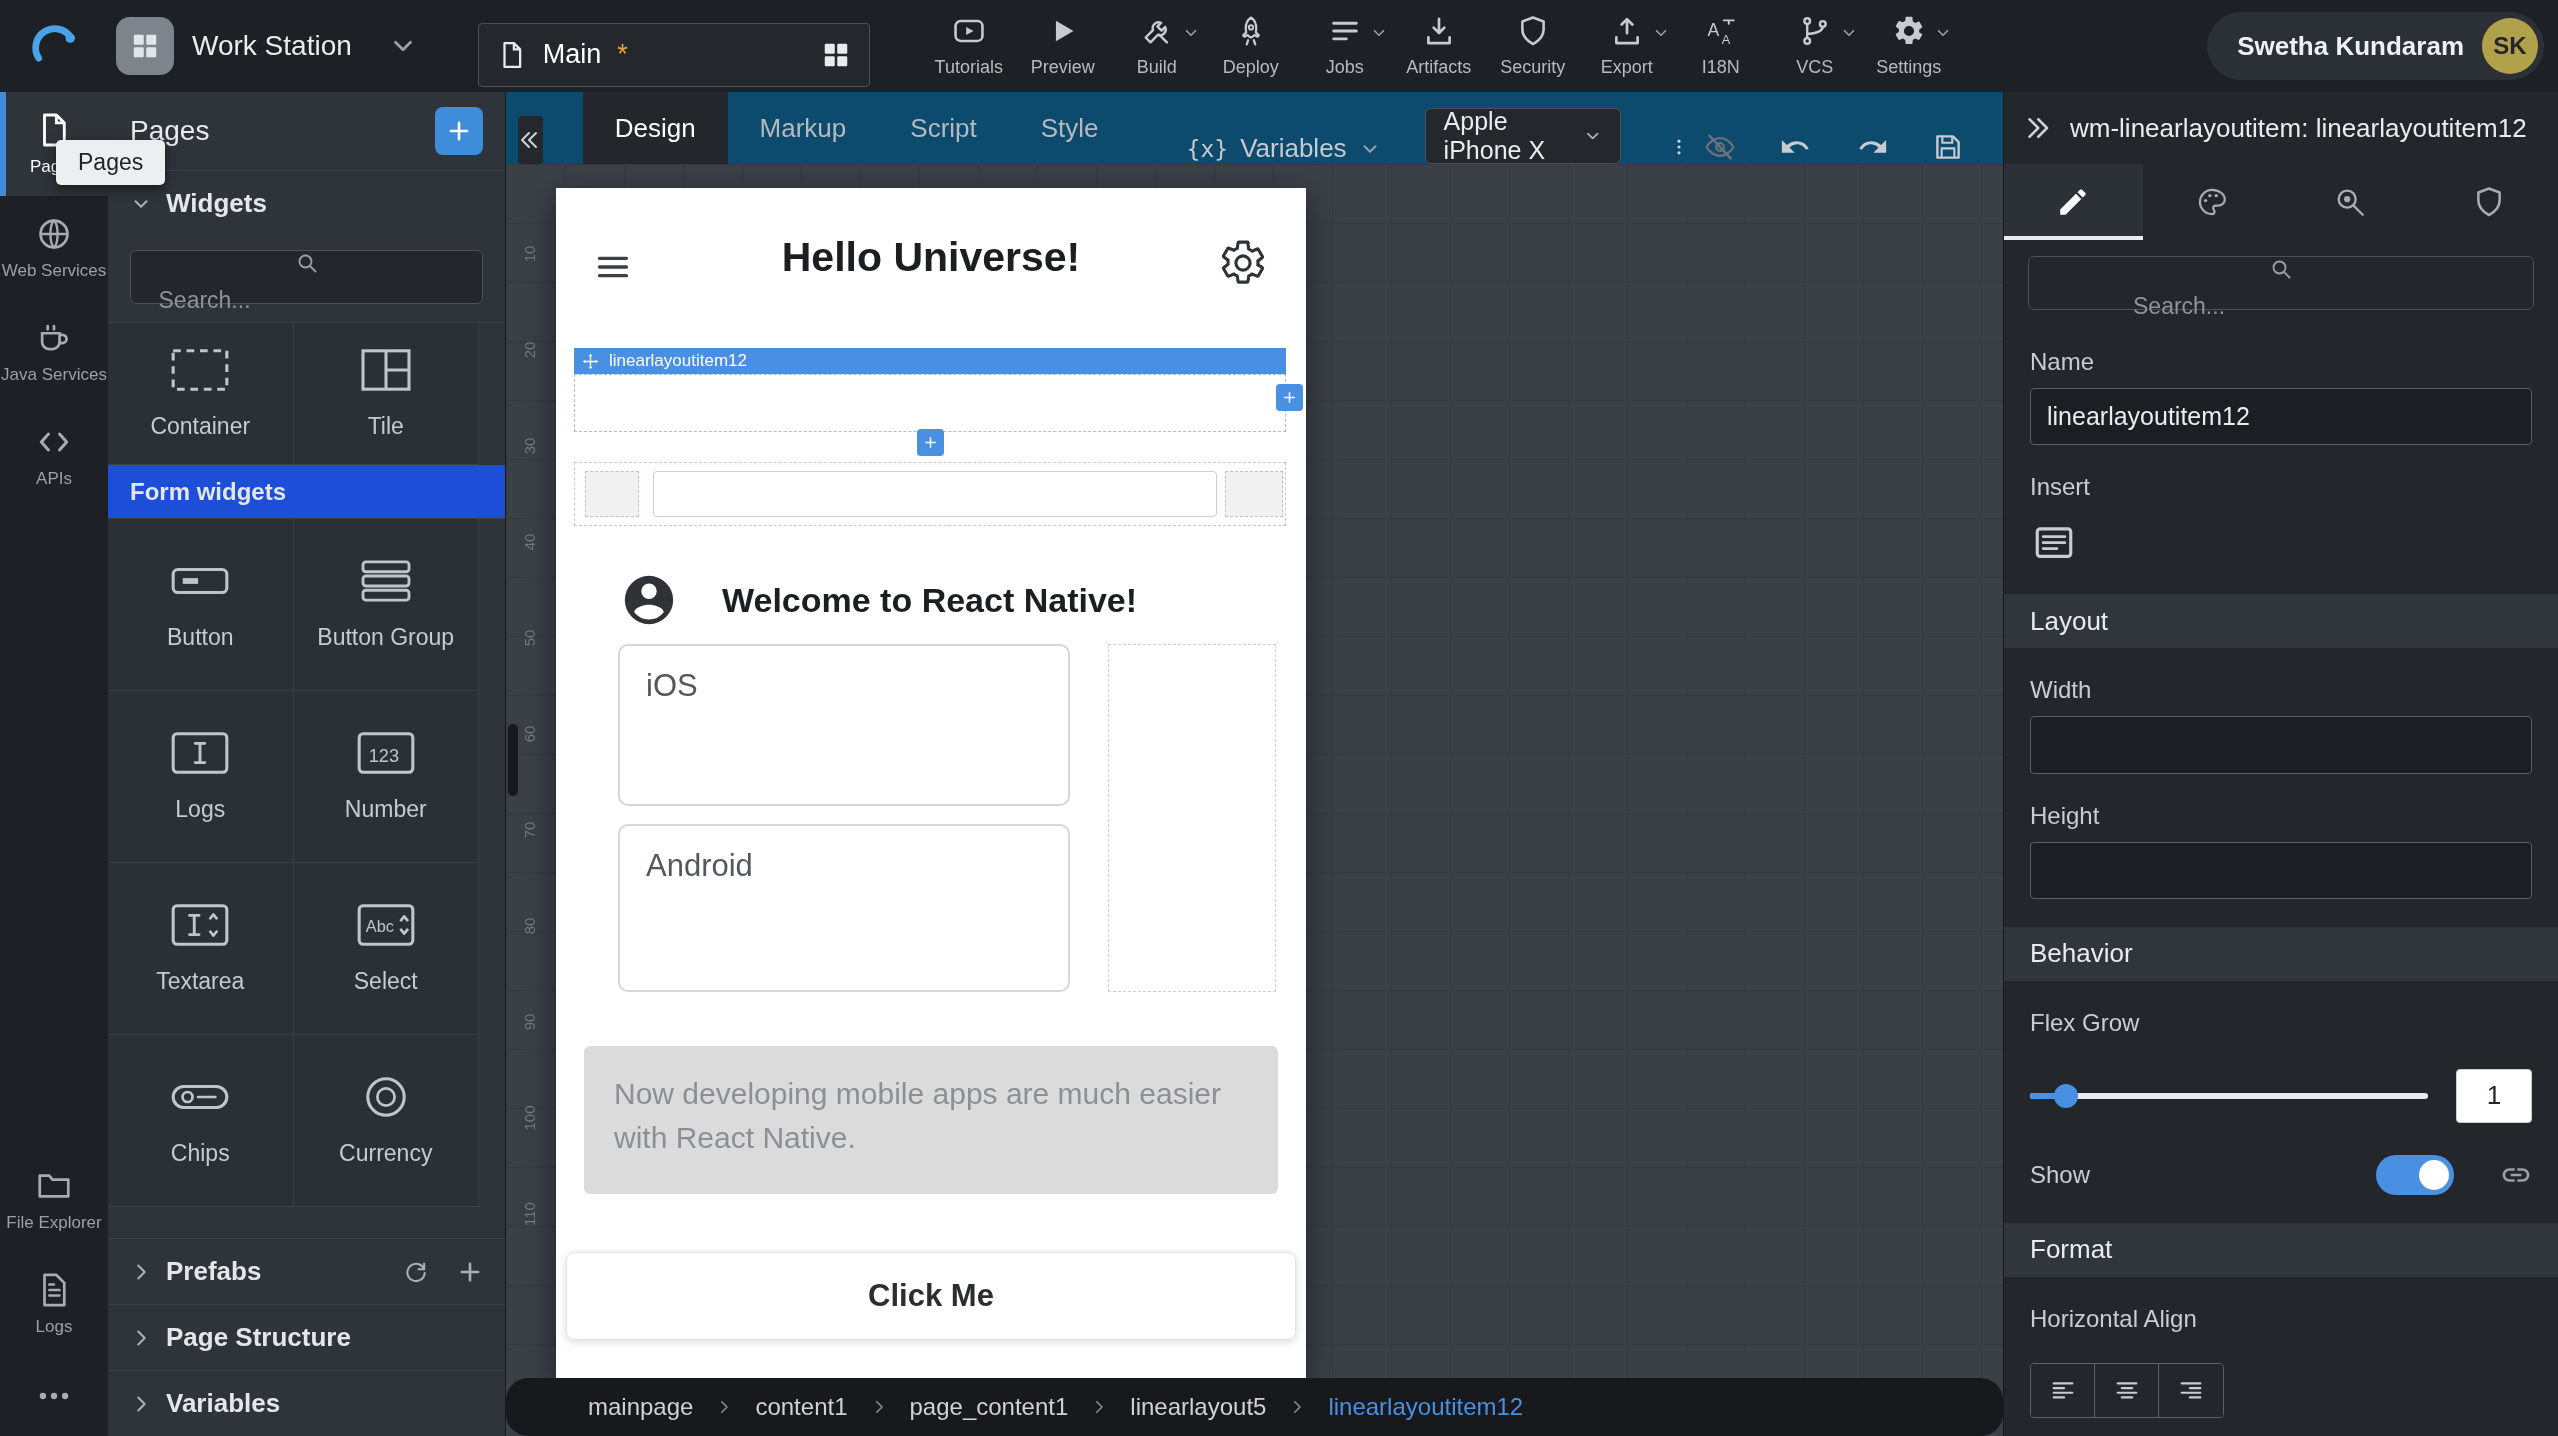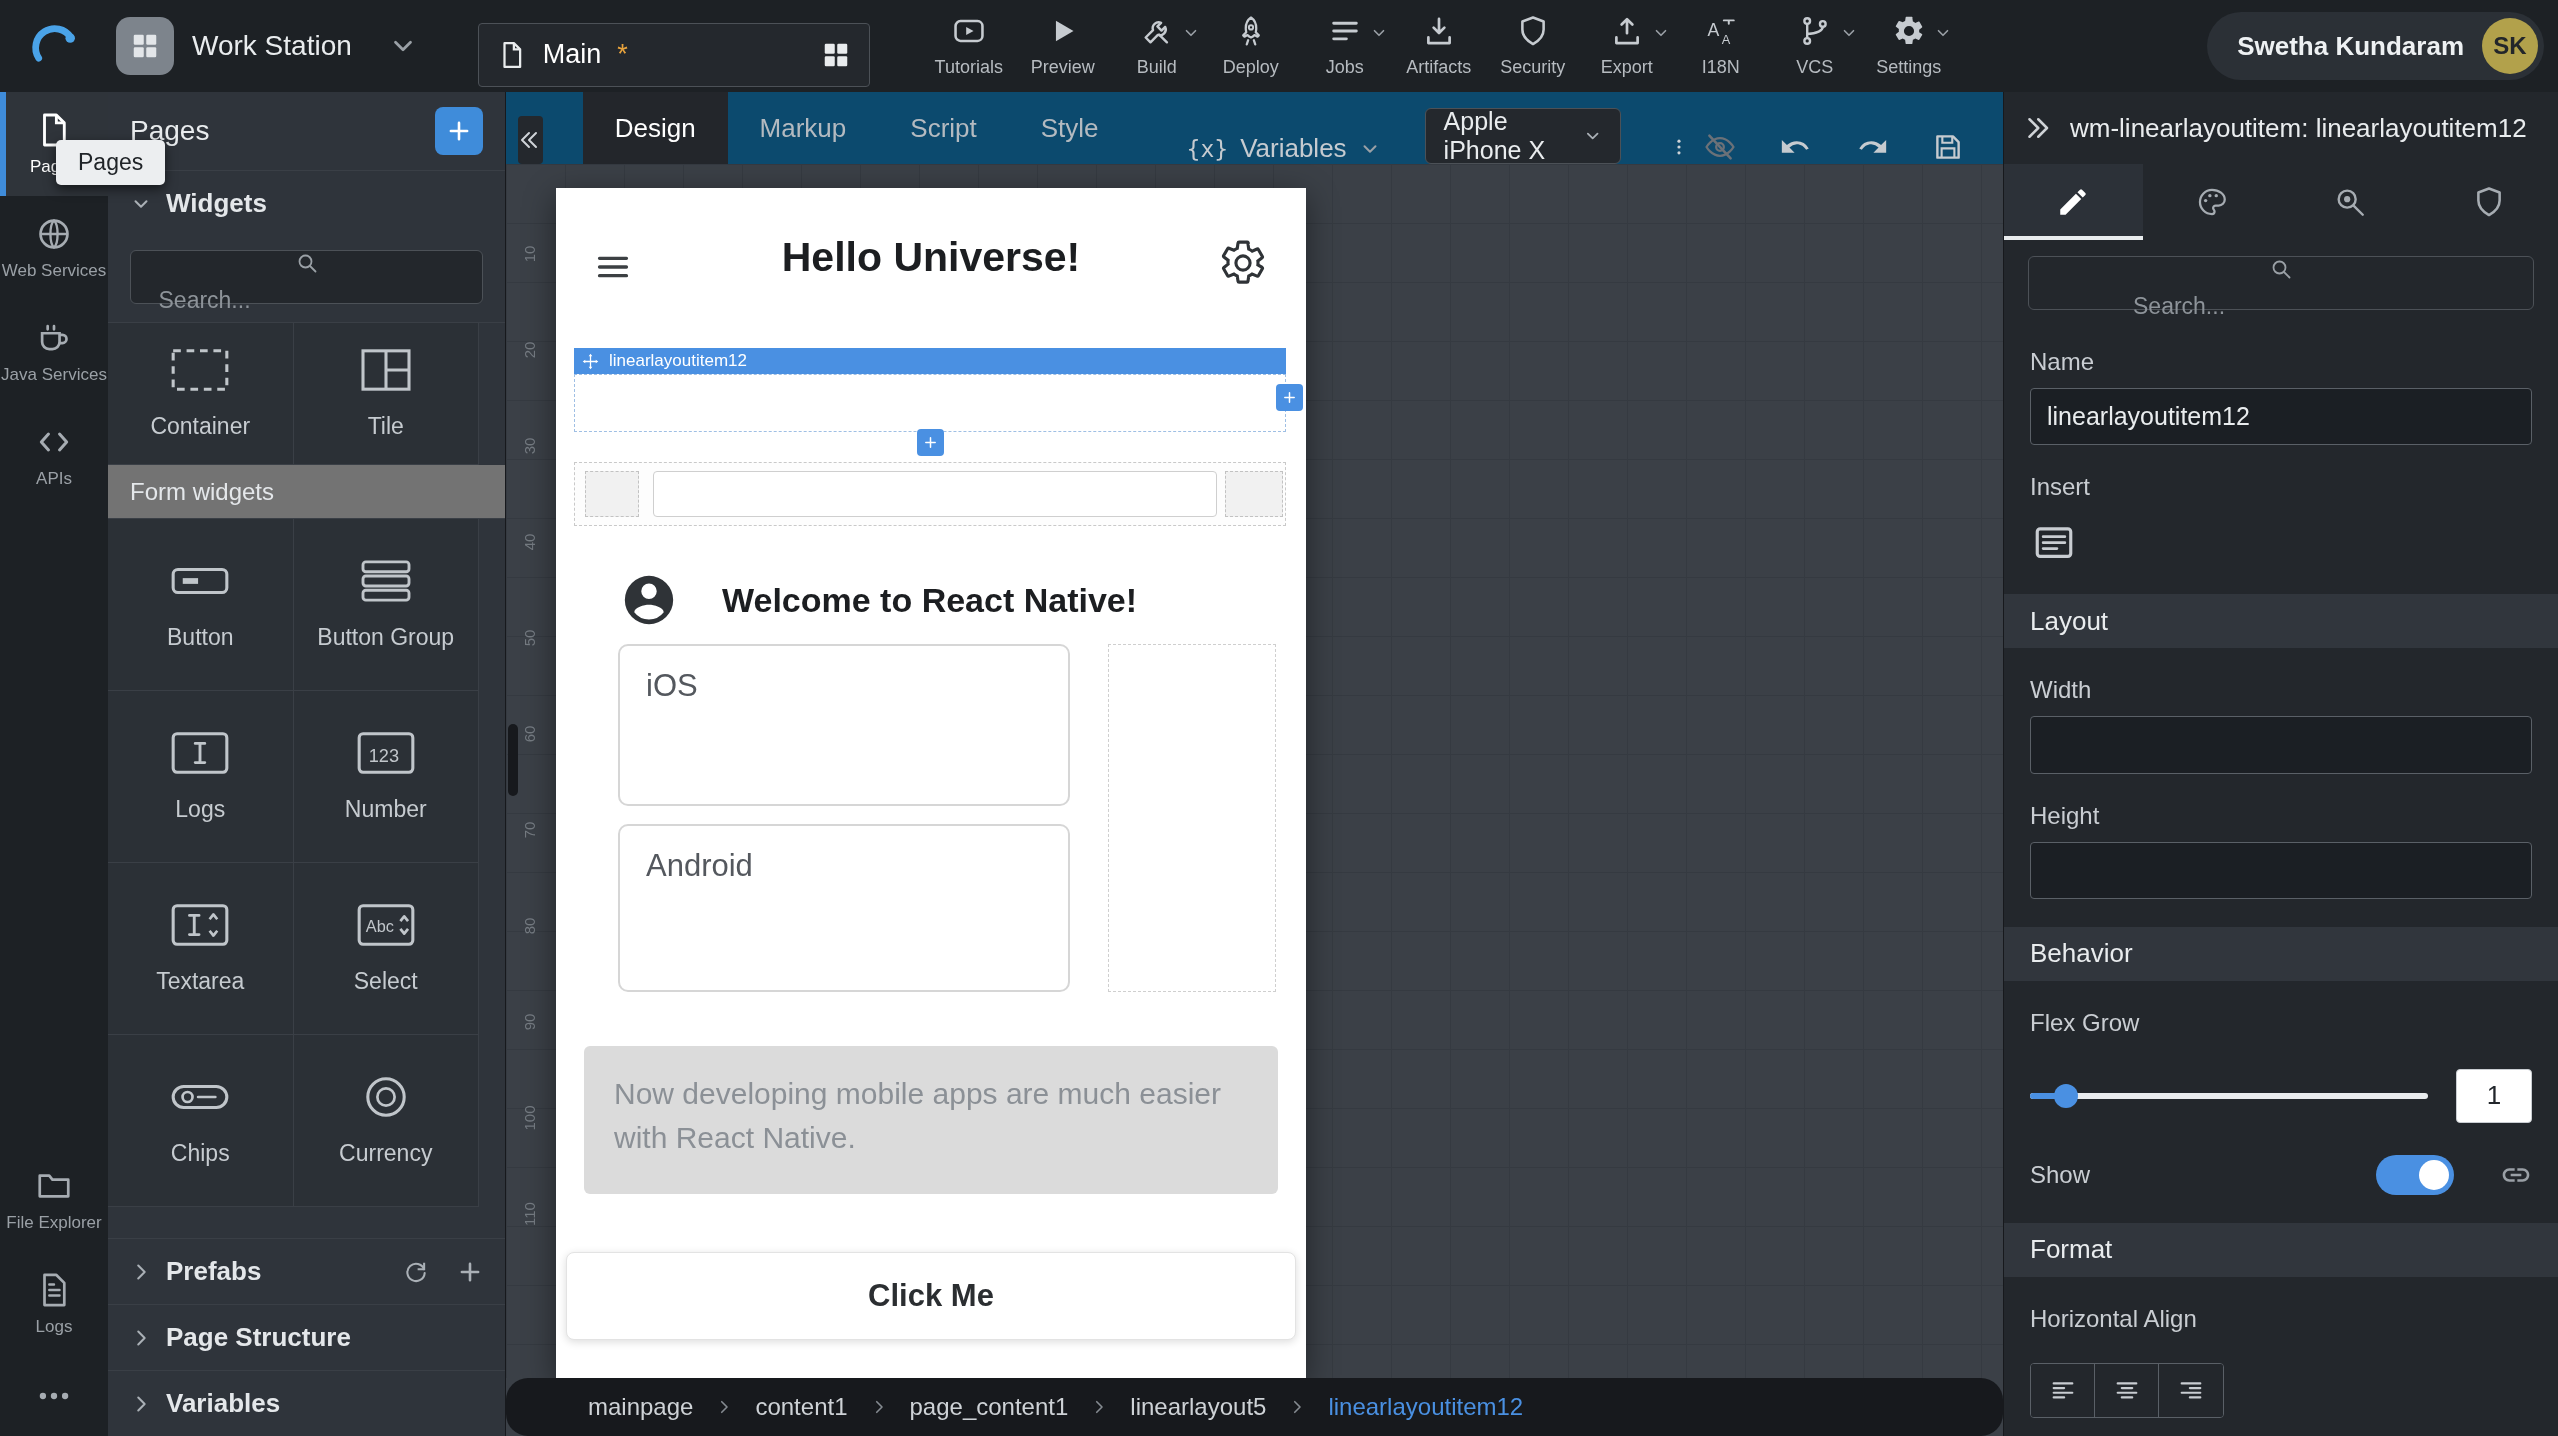--- a/index.html
+++ b/index.html
@@ -61,21 +61,21 @@
   .search-box .ic{width:24px;height:24px;color:#9aa0a6;flex:none;}
   .search-box input{flex:1;min-width:0;background:transparent;border:none;outline:none;color:#cfd3d7;font-size:23px;font-family:inherit;}
   input::placeholder{color:#8d9399;}
   .widget-scroll{flex:1;min-height:0;overflow:hidden;border-top:1px solid #3a3f46;}
   .wgrid{display:grid;grid-template-columns:1fr 1fr;margin-right:26px;}
   .wcard{height:172px;display:flex;flex-direction:column;align-items:center;justify-content:center;gap:20px;border-right:1px solid #3a3f46;border-bottom:1px solid #3a3f46;background:#2b3036;cursor:pointer;}
   .wrow-top .wcard{height:142px;}
   .wicon{height:46px;display:flex;align-items:center;color:#c0c5ca;}
   .wicon svg{width:62px;height:46px;}
   .wlabel{font-size:23px;color:#c6cbd0;}
-  .group-header{height:54px;background:#737373;border-bottom:1px solid #3a3f46;display:flex;align-items:center;padding:0 22px;font-size:24px;font-weight:normal;color:#e4e7ea;}
+  .group-header{height:54px;background:#1d4ed8;border-bottom:1px solid #3a3f46;display:flex;align-items:center;padding:0 22px;font-size:24px;font-weight:bold;color:#e4e7ea;}
 
   
   .canvas-col{flex:1;display:flex;flex-direction:column;min-width:0;}
   .canvas-toolbar{flex:0 0 72px;background:#0c4a6e;display:flex;align-items:flex-end;gap:14px;}
   .collapse-btn{width:42px;height:48px;background:#24282d;border-radius:4px;margin-left:12px;display:flex;align-items:center;justify-content:center;color:#cfd3d7;cursor:pointer;}
   .collapse-btn .ic{width:24px;height:24px;}
   .ctabs{display:flex;height:100%;margin-left:26px;}
   .ctab{padding:0 32px;display:flex;align-items:center;font-size:26px;color:#b4bac0;cursor:pointer;}
   .ctab.active{background:#23262b;color:#fff;}
   .vars-btn{display:flex;align-items:center;gap:12px;margin-left:42px;color:#c6cbd0;font-size:26px;cursor:pointer;}

